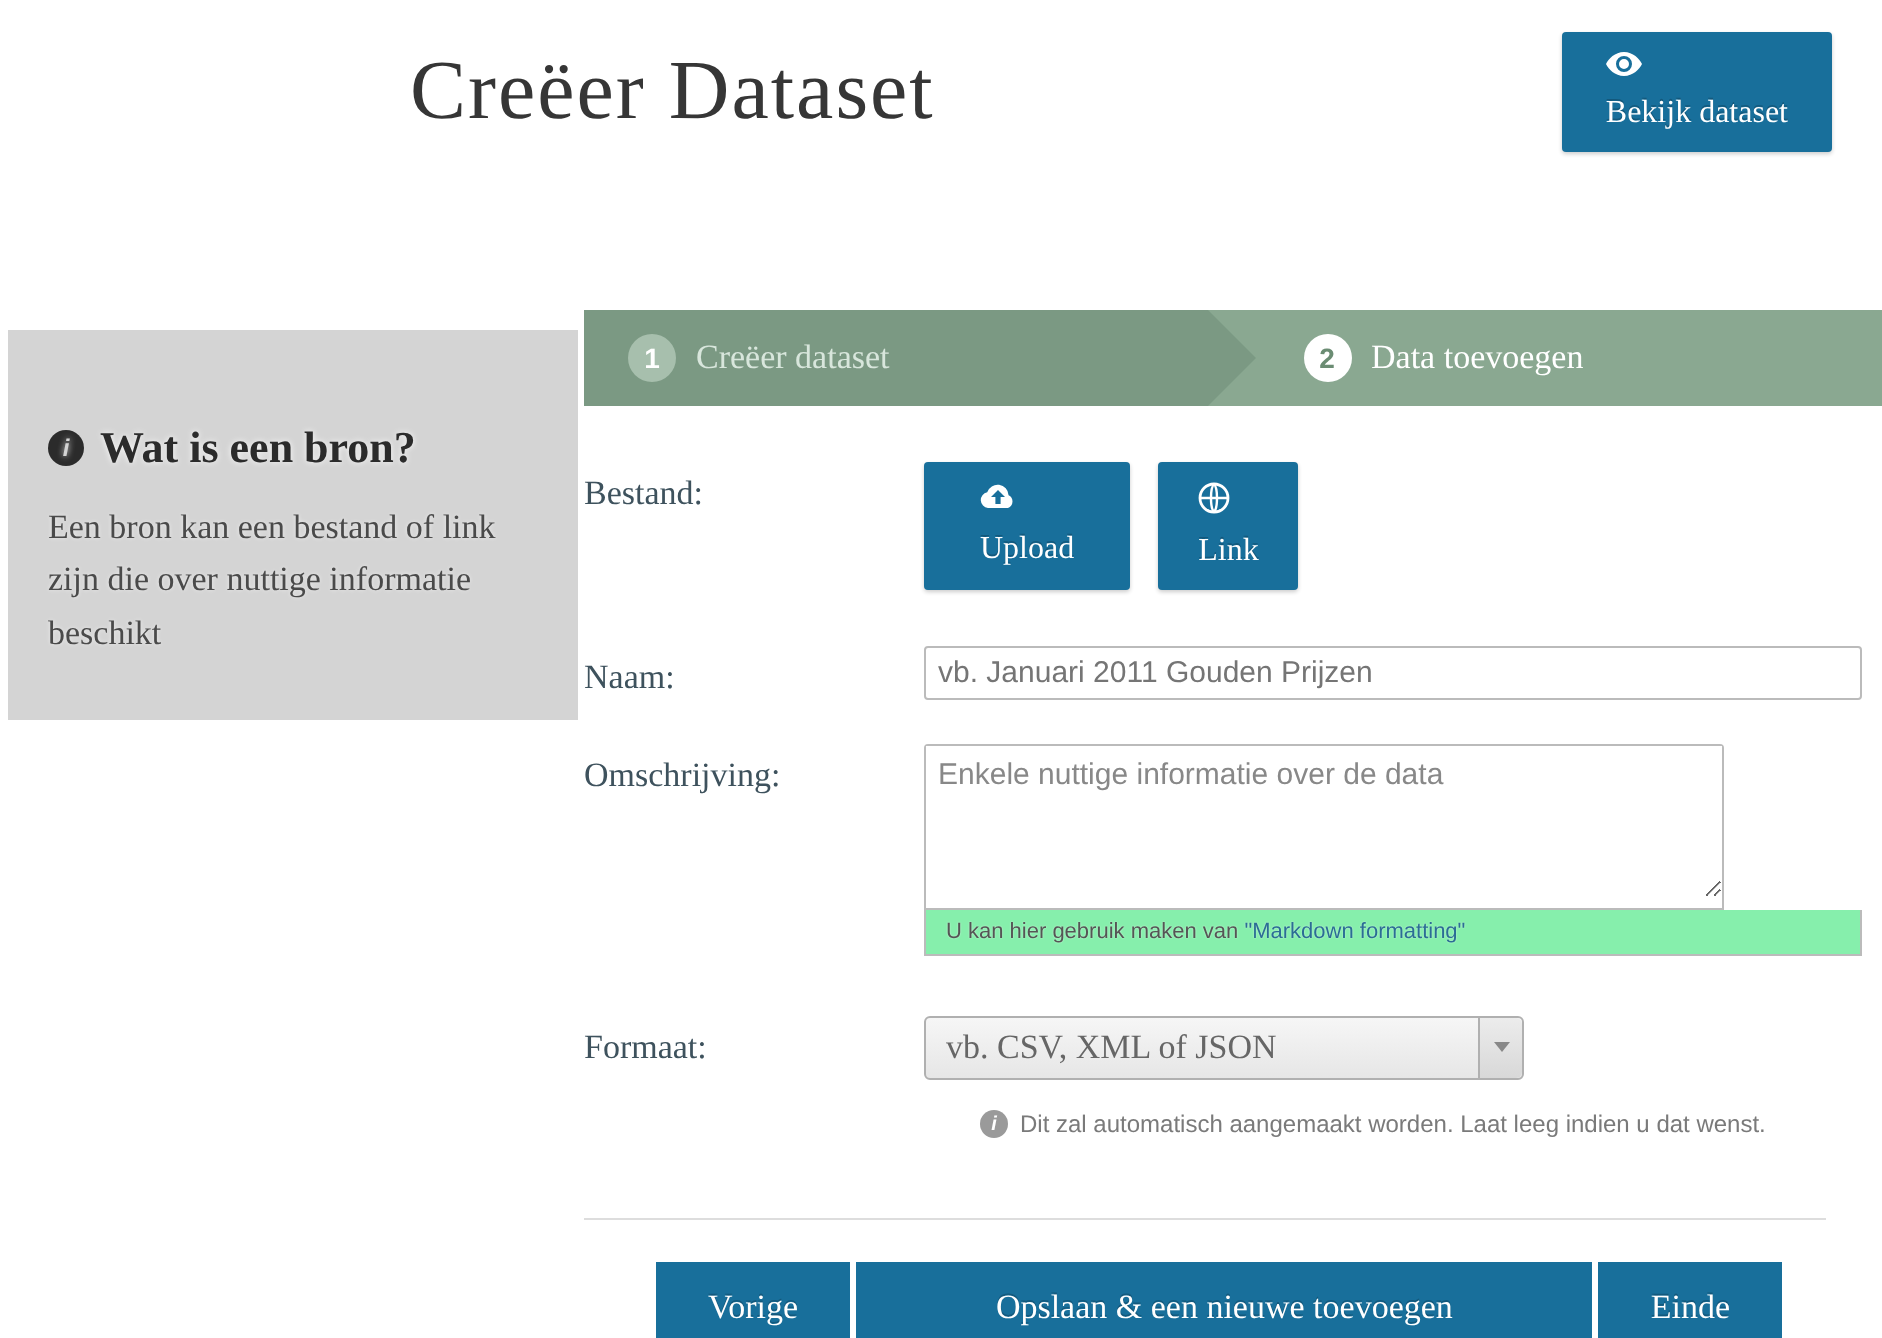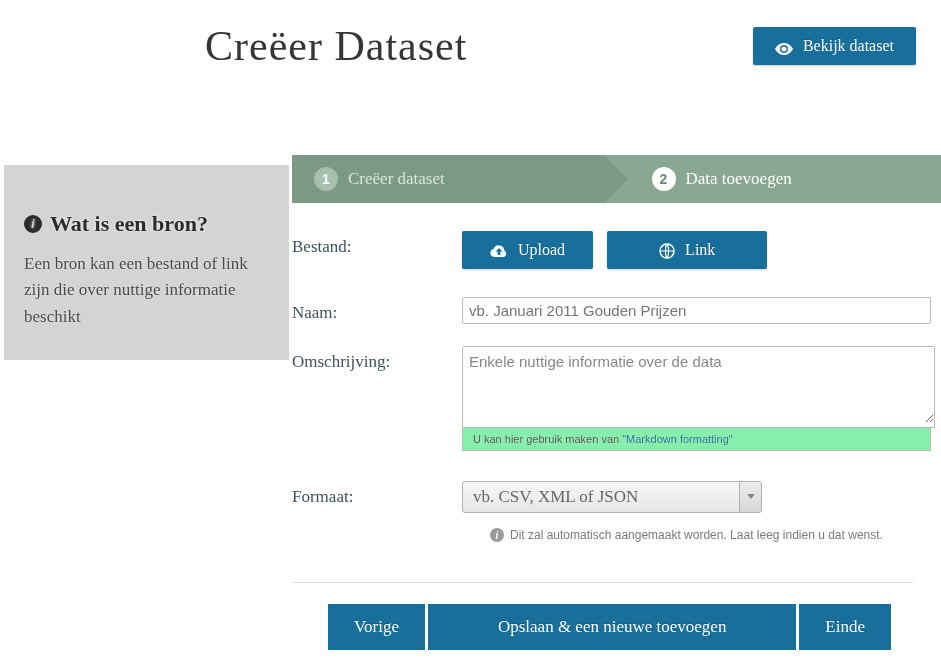--- a/index.html
+++ b/index.html
@@ -23,26 +23,27 @@
     }
     .page-title {
       font-size:42px;
       font-weight:400;
       color:#363636;
       font-family: Georgia, serif;
       letter-spacing:1px;
     }
     .btn {
       display:inline-flex;
-      align-items:flex-end;
+      align-items:flex-start;
       justify-content:center;
       gap:10px;
       cursor:pointer;
       border:none;
       font-family:inherit;
+      flex-direction:column;
     }
     .btn-primary {
       background:#186f9b;
       color:#fff;
       padding:10px 22px;
       font-size:16px;
       border-radius:2px;
       text-shadow:0 -1px 0 rgba(0,0,0,.2);
       box-shadow:0 1px 2px rgba(0,0,0,.2);
     }
@@ -153,21 +154,21 @@
       width:469px;
       padding:4px 6px;
       font-size:15px;
       font-family:Arial,sans-serif;
       color:#888;
       border:1px solid #bbb;
       border-radius:2px;
       background:#fff;
     }
     .textarea-wrap {
-      width:473px;
+      width:400px;
       border:1px solid #bbb;
       border-radius:2px 2px 0 0;
       background:#fff;
     }
     .textarea {
       border:none;
       width:100%;
       height:76px;
       padding:6px;
       font-family:Arial,sans-serif;
@@ -316,21 +317,21 @@
       <div class="form-control">
         <div class="btn-group">
           <button class="btn btn-primary" style="padding:10px 28px">
             <span>
               <svg width="18" height="14" viewBox="0 0 18 14" fill="#fff">
                   <path d="M14.3 5.6A5.5 5.5 0 003.6 4.1 4 4 0 004 12h10a3.5 3.5 0 00.3-6.4zM9 3l3.5 3.5h-2.2V10H7.7V6.5H5.5L9 3z"></path>
                 </svg>
             </span>
             <span>Upload</span>
           </button>
-          <button class="btn btn-primary" style="padding:10px 52px">
+          <button class="btn btn-primary" style="padding:10px 20px">
             <span>
               <svg width="16" height="16" viewBox="0 0 16 16" fill="#fff">
                   <circle cx="8" cy="8" r="7" stroke="#fff" stroke-width="1.4" fill="none"></circle>
                   <path d="M1 8h14M8 1c2 2 2 12 0 14M8 1c-2 2-2 12 0 14" stroke="#fff" stroke-width="1.2" fill="none"></path>
                 </svg>
             </span>
             <span>Link</span>
           </button>
         </div>
       </div>

